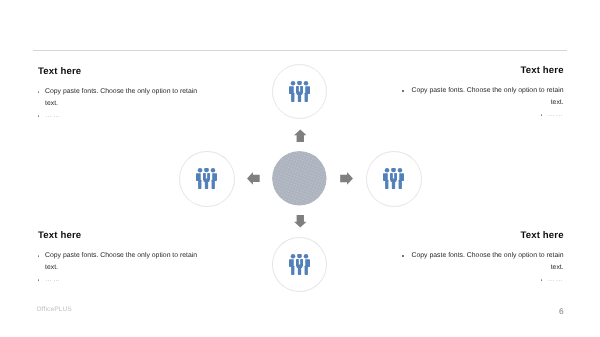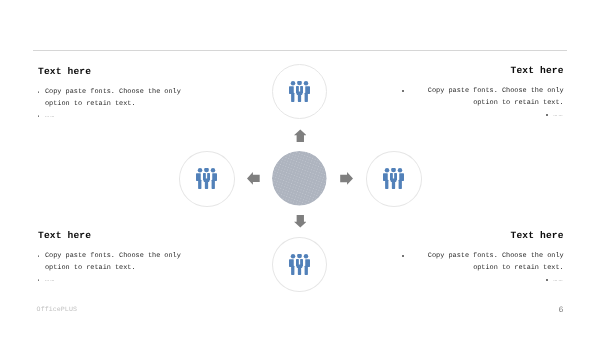--- a/index.html
+++ b/index.html
@@ -1,19 +1,19 @@
 <!DOCTYPE html>
 <html><head>
 <meta charset="utf-8">
 <style>
   html,body{margin:0;padding:0;background:#fff;}
   body{width:600px;height:337px;overflow:hidden;
        font-family:"Liberation Sans",sans-serif;
        -webkit-font-smoothing:antialiased;text-rendering:geometricPrecision;}
-  .slide{position:relative;width:600px;height:337px;background:#fff;overflow:hidden;font-family:Liberation Mono, monospace;}
+  .slide{position:relative;width:600px;height:337px;background:#fff;overflow:hidden;}
 
   .divider{position:absolute;left:33.2px;top:50.2px;width:533.6px;height:1px;background:#d6d6d6;}
 
   .blk{position:absolute;width:161.5px;will-change:opacity;}
   .blk .title{font-size:9.6px;font-weight:bold;color:#0d0d0d;letter-spacing:0.15px;line-height:12px;}
   .blk ul{list-style:none;margin:7.5px 0 0 -1.5px;padding:0;}
   .blk li{font-size:6.87px;color:#262626;line-height:12.0px;position:relative;}
 
   .tl{left:38px;top:66.2px;}
   .bl{left:38px;top:230.2px;}

